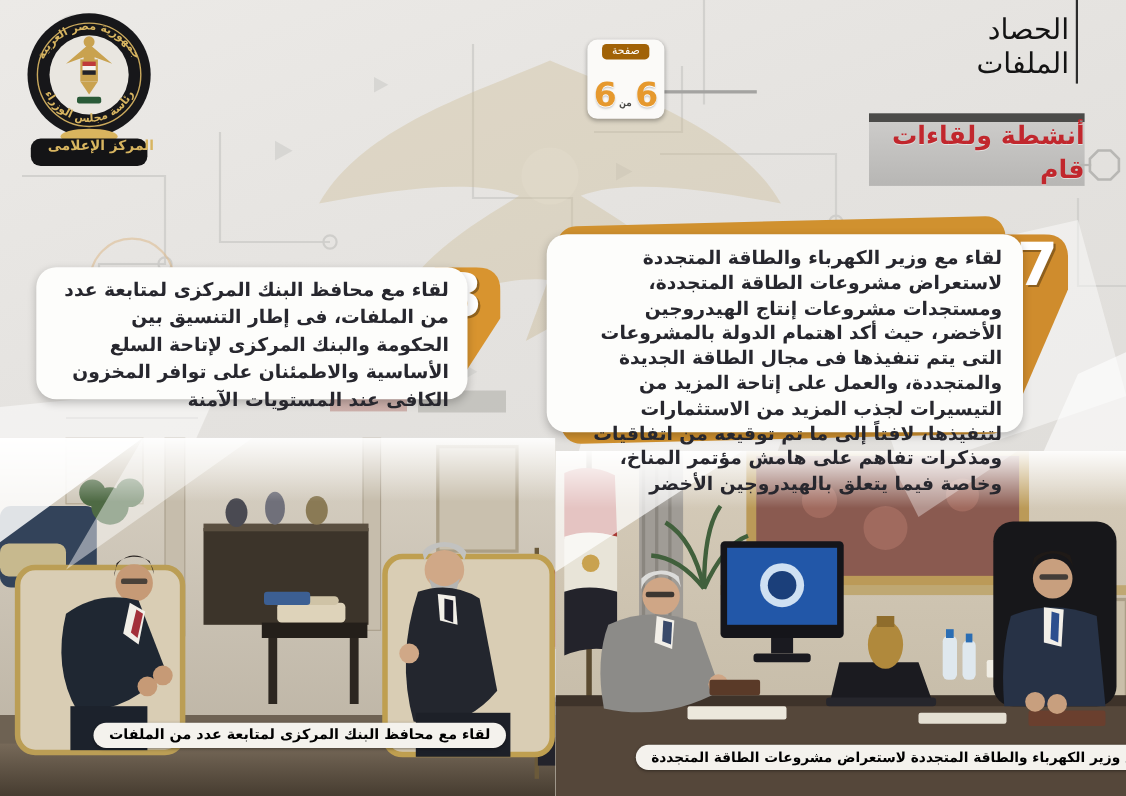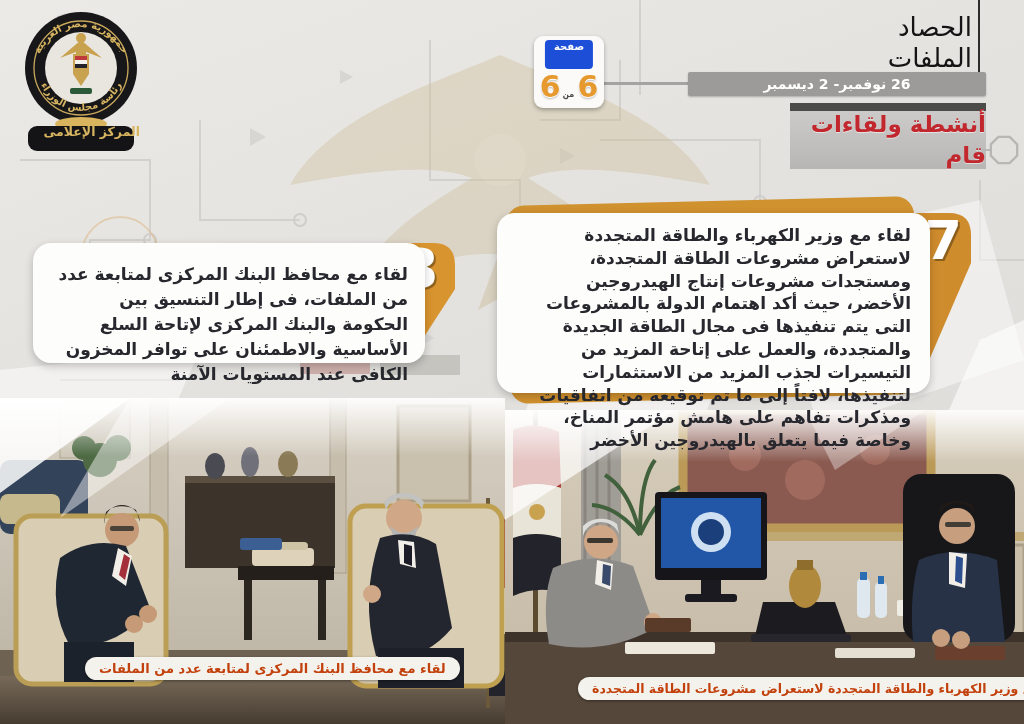--- a/index.html
+++ b/index.html
@@ -18,22 +18,22 @@
   #title-vline{top:0;right:44px;width:2px;height:76px;background:#2c2c2c;z-index:6;}
   #title-main{top:4px;right:160px;font-size:45px;font-weight:bold;color:#101010;z-index:6;letter-spacing:-1px;}
   #date-bar{top:72px;right:38px;width:298px;height:24px;background:#9c9b99;color:#fff;
     font-size:14px;font-weight:bold;text-align:center;line-height:24px;z-index:6;border-radius:2px;
     box-shadow:0 1px 2px rgba(0,0,0,.25);}
   #date-line{top:82px;right:336px;width:94px;height:3px;background:#a4a3a1;z-index:5;}
   
   #page-badge{top:36px;right:420px;width:70px;height:72px;background:#fbfaf8;border-radius:9px;
     box-shadow:0 2px 4px rgba(0,0,0,.3);z-index:6;}
   #page-badge .tab{position:absolute;top:4px;left:50%;transform:translateX(-50%);
-    background:#1d4ed8;color:#fff;font-size:10px;font-weight:bold;border-radius:4px;
-    padding:1px 9px 17px;}
+    background:#a16207;color:#fff;font-size:10px;font-weight:normal;border-radius:4px;
+    padding:1px 9px 2px;}
   #page-badge .nums{position:absolute;bottom:4px;left:0;right:0;display:flex;
     align-items:baseline;justify-content:center;gap:3px;}
   #page-badge .num{font-size:30px;font-weight:bold;color:#e6992e;text-shadow:0 1px 0 #fff,0 2px 2px rgba(0,0,0,.25);}
   #page-badge .of{font-size:9px;font-weight:bold;color:#4a4a48;font-family:Liberation Mono, monospace;}
   
   #section-topbar{top:103px;right:38px;width:196px;height:8px;background:#4b4b49;z-index:6;}
   #section-band{top:111px;right:38px;width:196px;height:58px;z-index:6;
     background:linear-gradient(180deg,#cccbc9,#b7b6b4);display:flex;flex-direction:column;
     align-items:center;justify-content:center;}
   #section-band .red{color:#c1272d;font-size:23px;font-weight:bold;line-height:1.35;
@@ -46,31 +46,31 @@
     font-size:12.5px;font-weight:bold;z-index:7;}
   
   .item-card{background:#fdfdfb;border-radius:18px;box-shadow:0 3px 8px rgba(0,0,0,.22);
     z-index:5;color:#27272e;font-weight:bold;text-align:right;direction:rtl;}
   #card7{top:213px;right:94px;width:433px;height:180px;padding:11px 19px;box-sizing:border-box;
     font-size:17px;line-height:22.8px;}
   #card7-under{top:201px;right:108px;width:408px;height:198px;background:#d0912f;border-radius:18px;
     transform:rotate(-1.4deg);z-index:4;}
   #badge7{top:213px;right:53px;z-index:4;}
   #badge7-num{top:214px;right:62px;z-index:5;}
-  #card8{top:243px;right:599px;width:392px;height:120px;padding:19px 17px;box-sizing:border-box;
+  #card8{top:243px;right:599px;width:392px;height:120px;padding:9px 17px;box-sizing:border-box;
     font-size:17px;line-height:25px;z-index:5;}
   #badge8{top:243px;right:569px;z-index:4;}
   #badge8-num{top:242px;right:586px;z-index:5;}
   .badge-num{color:#fff;font-size:54px;font-weight:bold;line-height:1;
     text-shadow:2px 2px 0 rgba(60,40,10,.45);}
   
   .photo{z-index:3;overflow:hidden;}
   #photo-left{left:0;top:398px;width:505px;height:326px;}
   #photo-right{left:505px;top:410px;width:519px;height:314px;}
-  .caption{position:absolute;background:#f4f2ed;border-radius:14px;color:#c2410c;
+  .caption{position:absolute;background:#f4f2ed;border-radius:14px;color:#000000;
     font-weight:bold;text-align:right;z-index:8;box-shadow:0 1px 3px rgba(0,0,0,.4);
     padding:4px 14px;white-space:nowrap;}
   #caption-left{left:85px;top:657px;font-size:13px;}
   #caption-right{left:578px;top:677px;font-size:12.5px;}
 </style>
 </head>
 <body>
 
 <div id="page">
 
@@ -127,21 +127,20 @@
     </g>
   </svg>
 
   <div id="title-side" class="abs">
     <div>الحصاد</div>
     <div>الملفات</div>
   </div>
   <div id="title-vline" class="abs"></div>
 
   <div id="date-line" class="abs"></div>
-  <div id="date-bar" class="abs">26 نوفمبر- 2 ديسمبر</div>
 
   <div id="page-badge" class="abs">
     <div class="tab">صفحة</div>
     <div class="nums">
       <span class="num">6</span>
       <span class="of">من</span>
       <span class="num">6</span>
     </div>
   </div>
 

